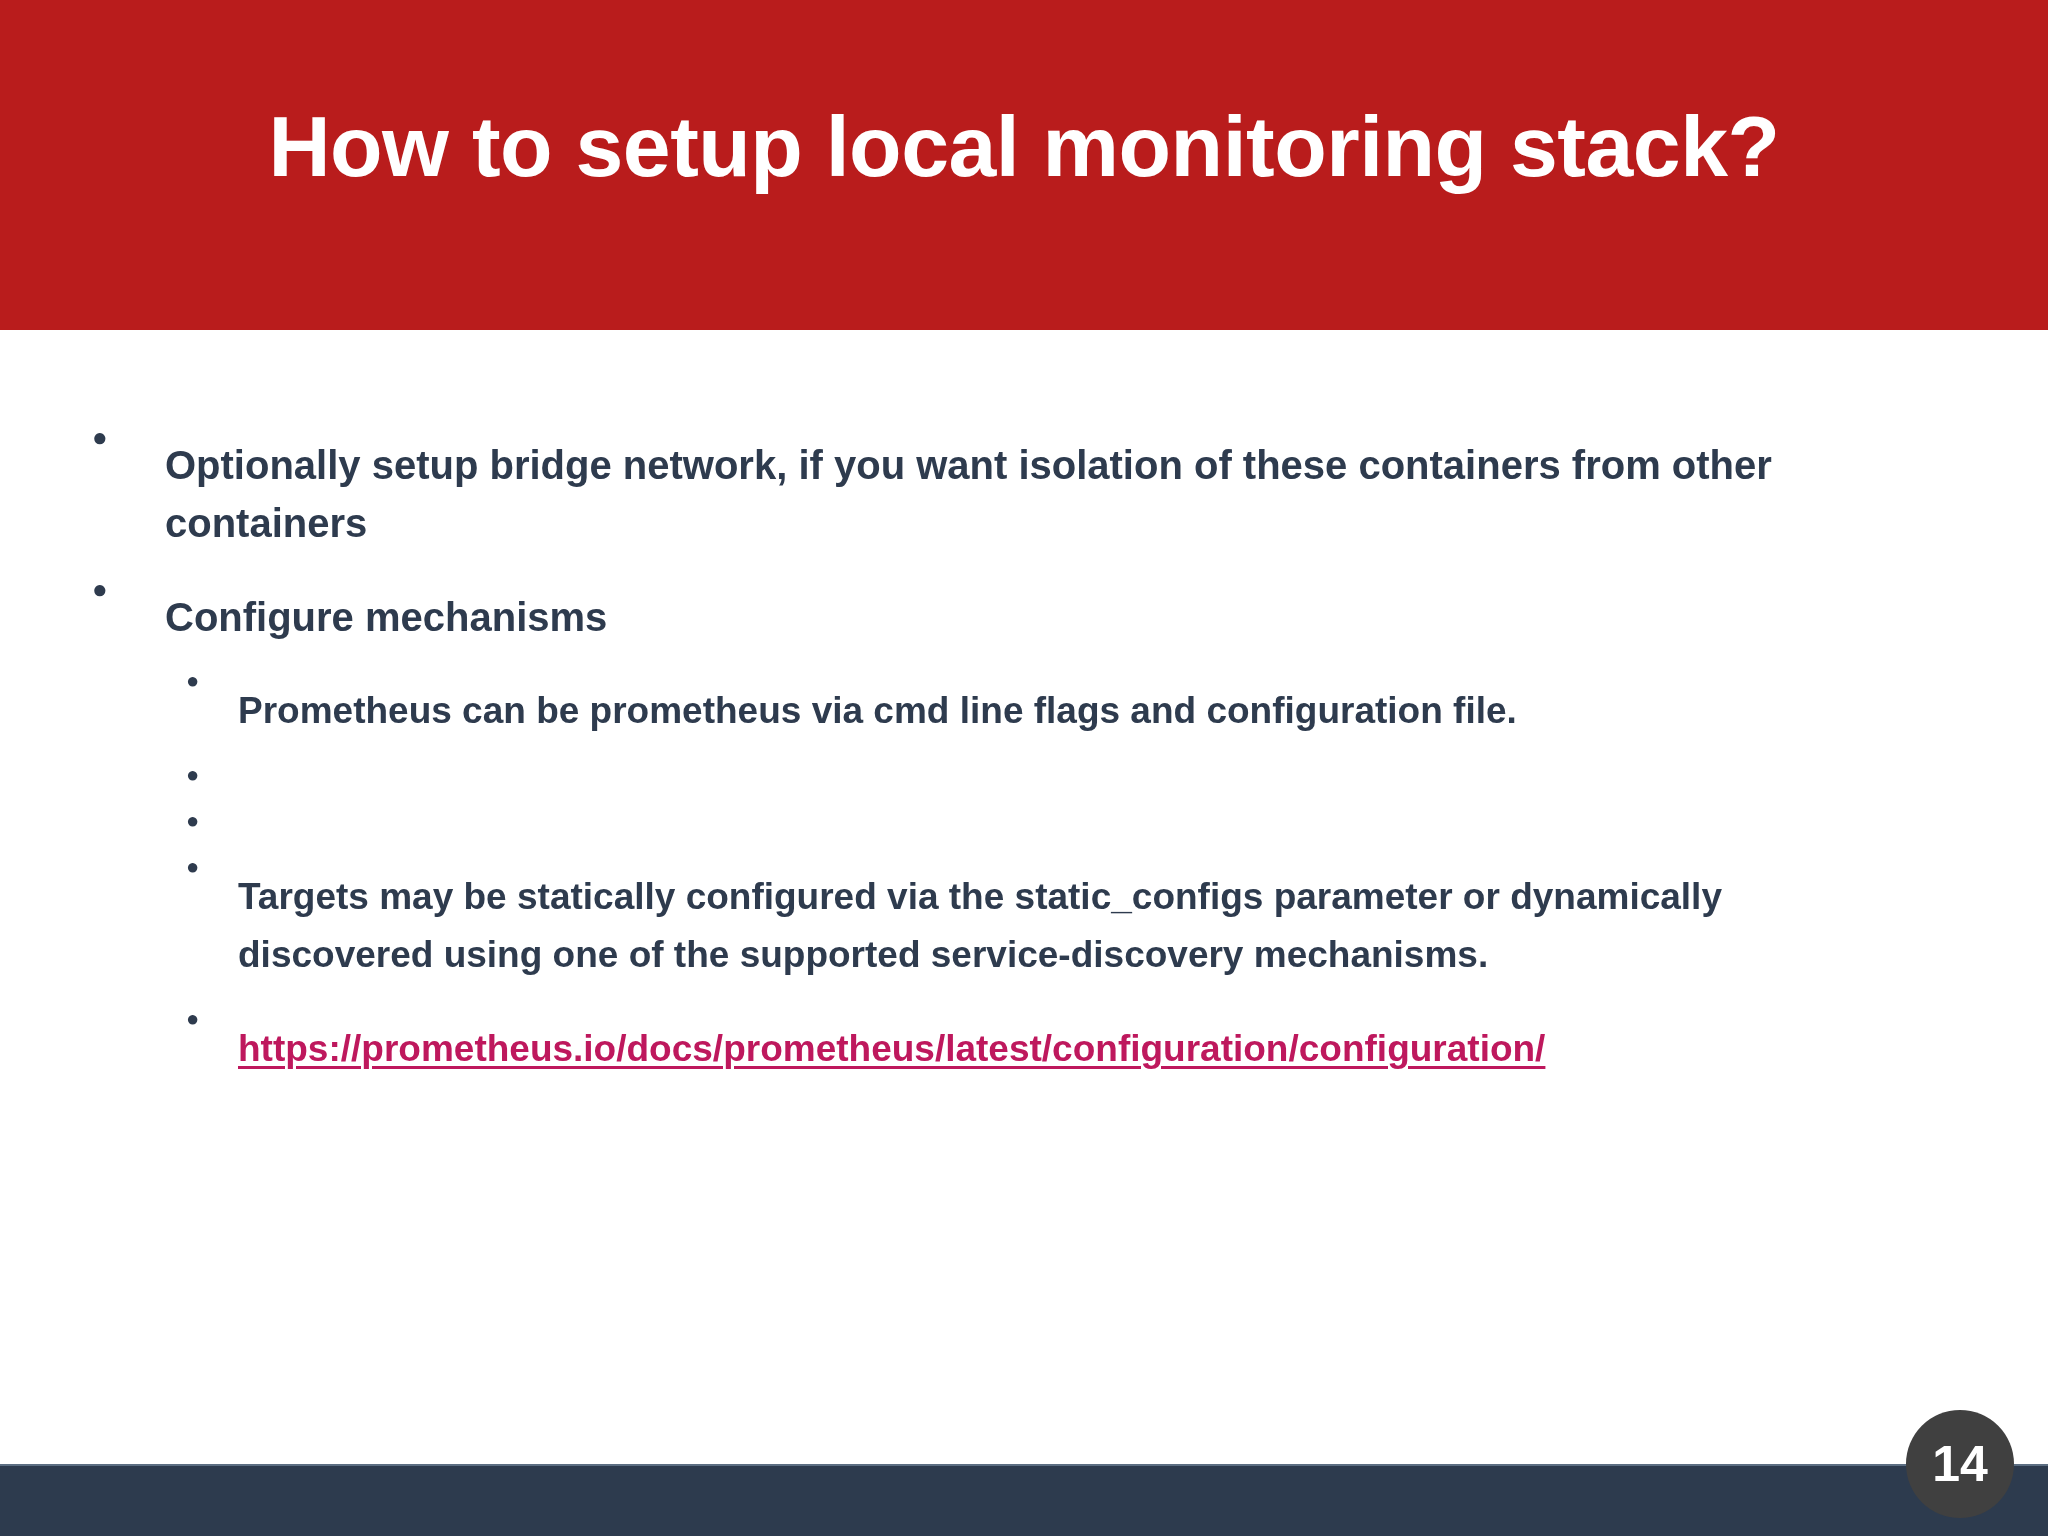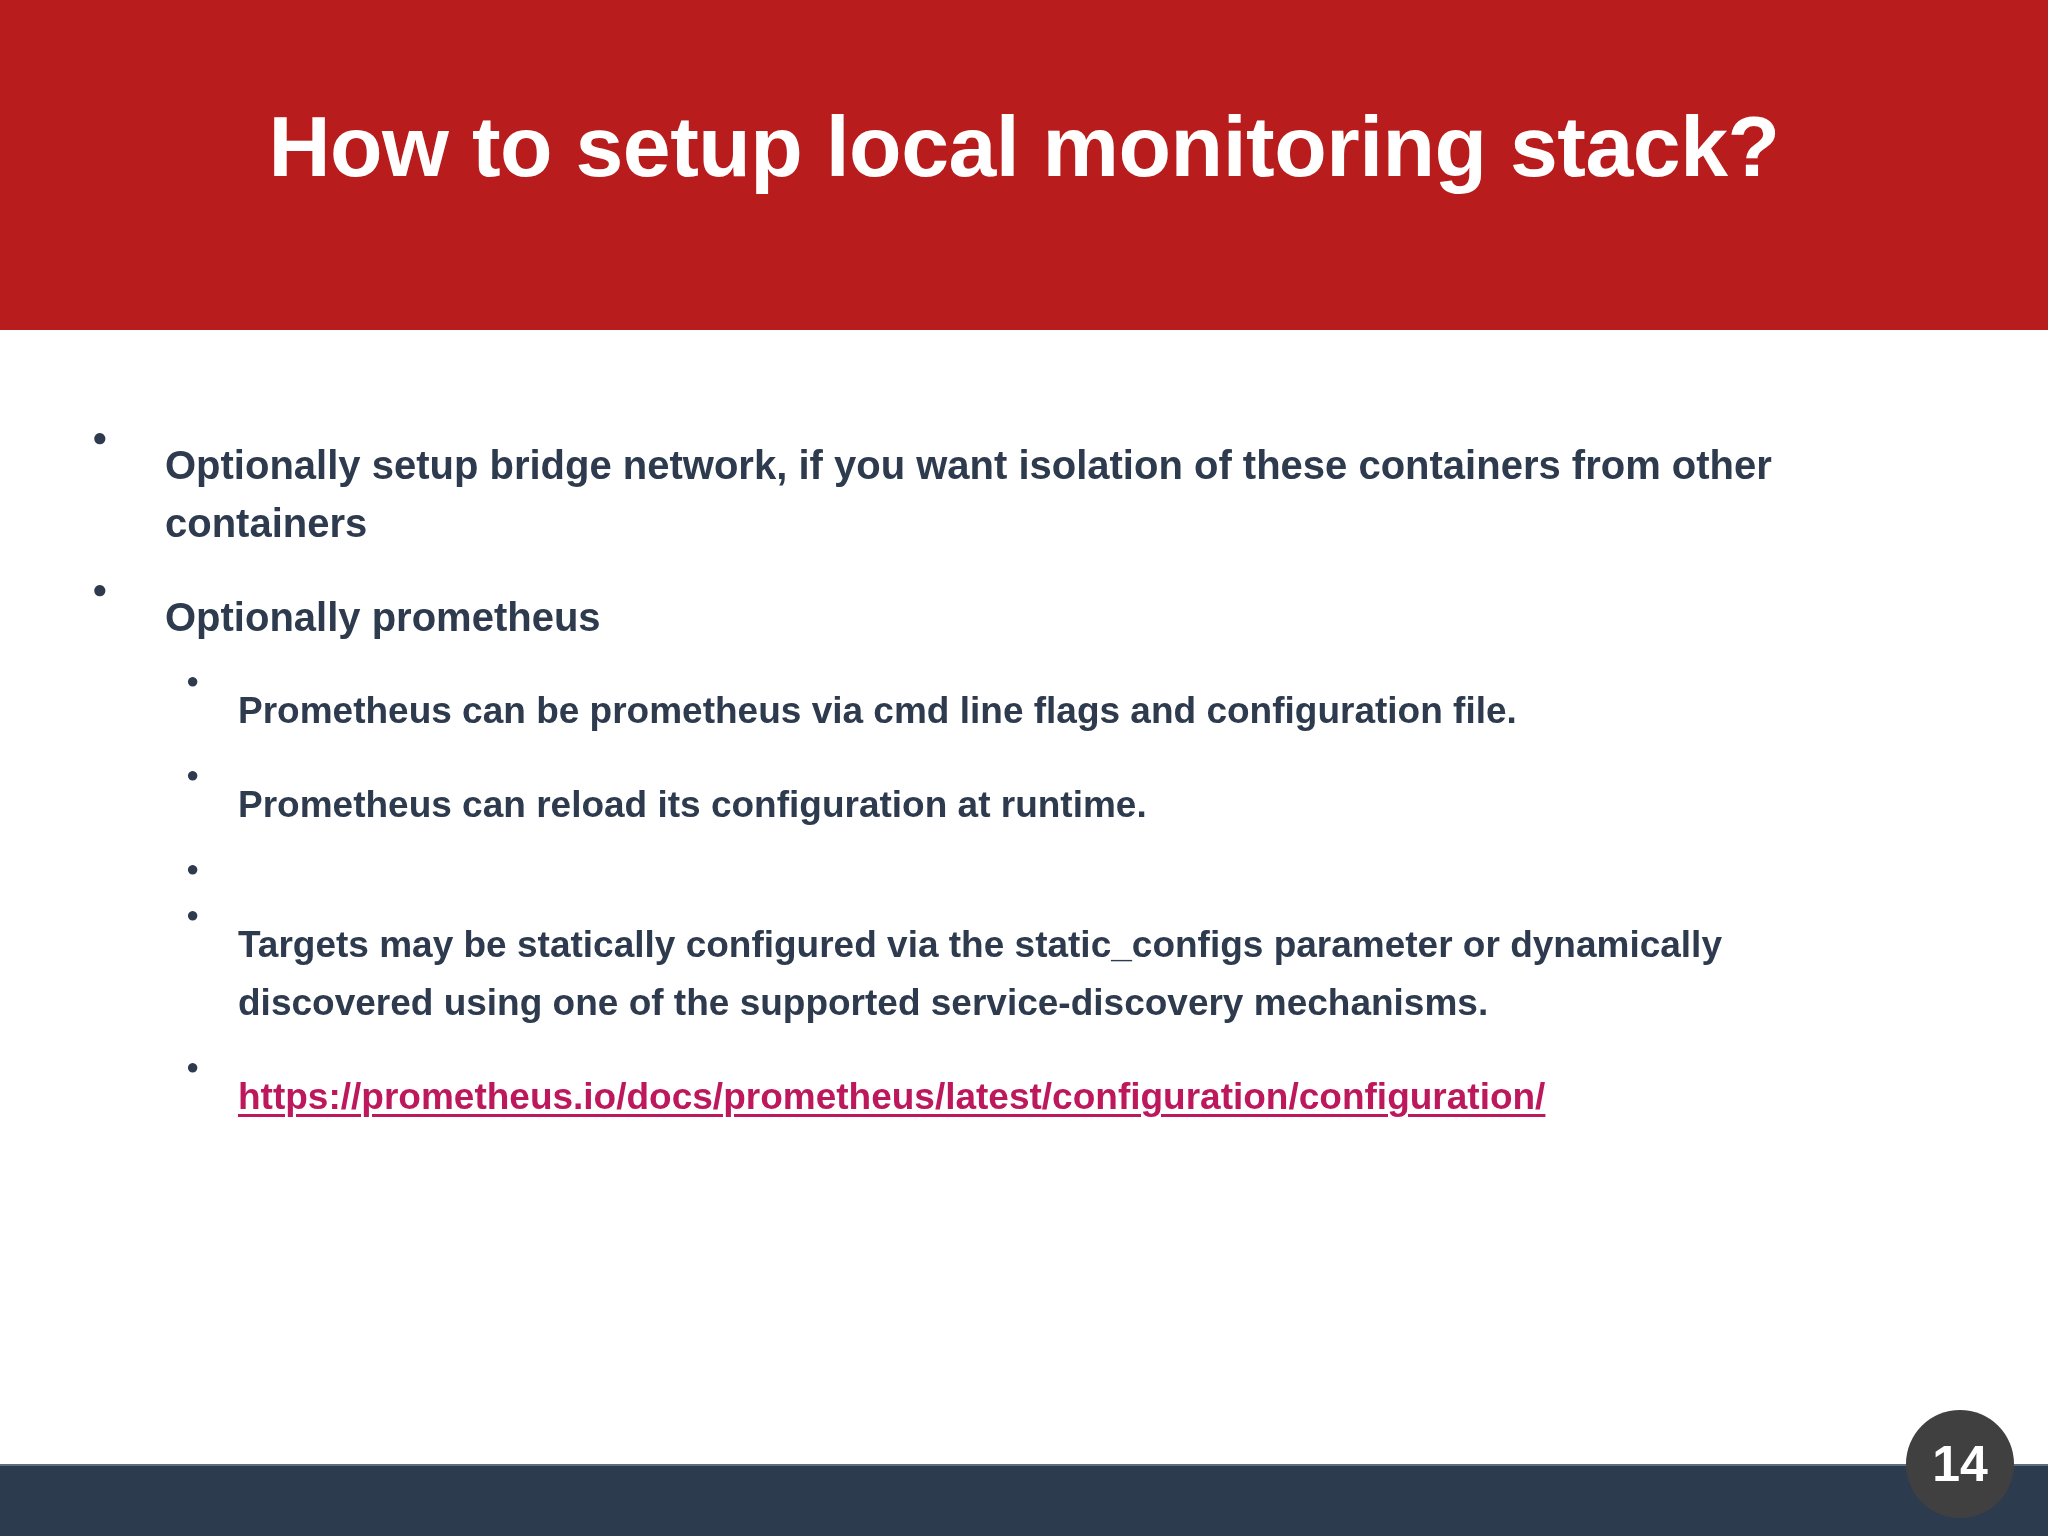--- a/index.html
+++ b/index.html
@@ -158,29 +158,28 @@
   </div>
 
   <div class="content">
     <div class="bullet-list" id="bullet-list">
         <div class="bullet-row level-1">
           <span class="bullet-marker">●</span>
           <span class="bullet-text">Optionally setup bridge network, if you want isolation of these containers from other containers</span>
         </div>
         <div class="bullet-row level-1">
           <span class="bullet-marker">●</span>
-          <span class="bullet-text">Optionally prometheus</span>
+          <span class="bullet-text">Configure mechanisms</span>
         </div>
         <div class="bullet-row level-2">
           <span class="bullet-marker">●</span>
           <span class="bullet-text">Prometheus can be prometheus via cmd line flags and configuration file.</span>
         </div>
         <div class="bullet-row level-2">
           <span class="bullet-marker">●</span>
-          <span class="bullet-text">Prometheus can reload its configuration at runtime.</span>
         </div>
         <div class="bullet-row level-2">
           <span class="bullet-marker">●</span>
         </div>
         <div class="bullet-row level-2">
           <span class="bullet-marker">●</span>
           <span class="bullet-text">Targets may be statically configured via the static_configs parameter or dynamically discovered using one of the supported service-discovery mechanisms.</span>
         </div>
         <div class="bullet-row level-2">
           <span class="bullet-marker">●</span>

